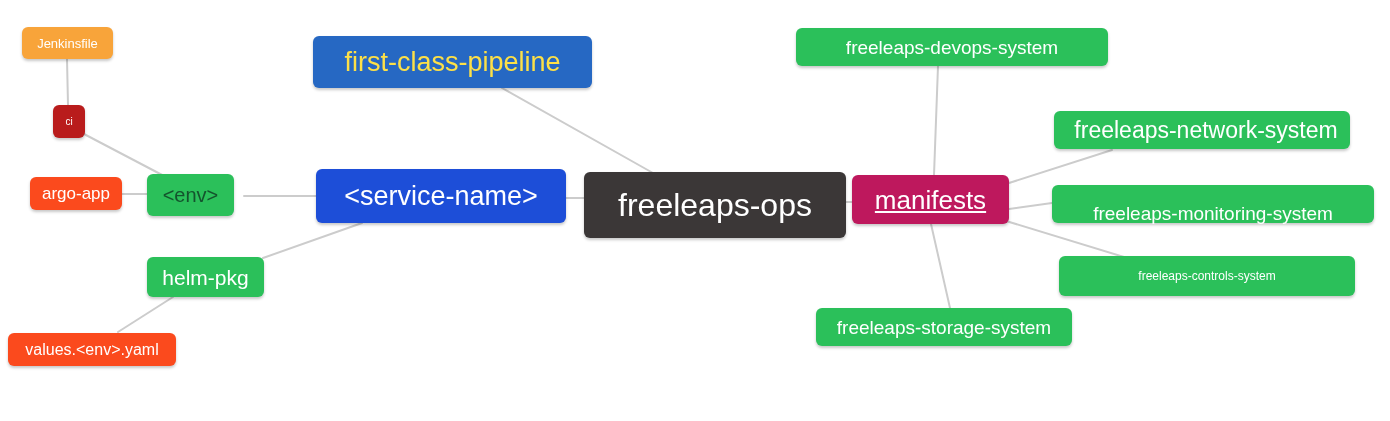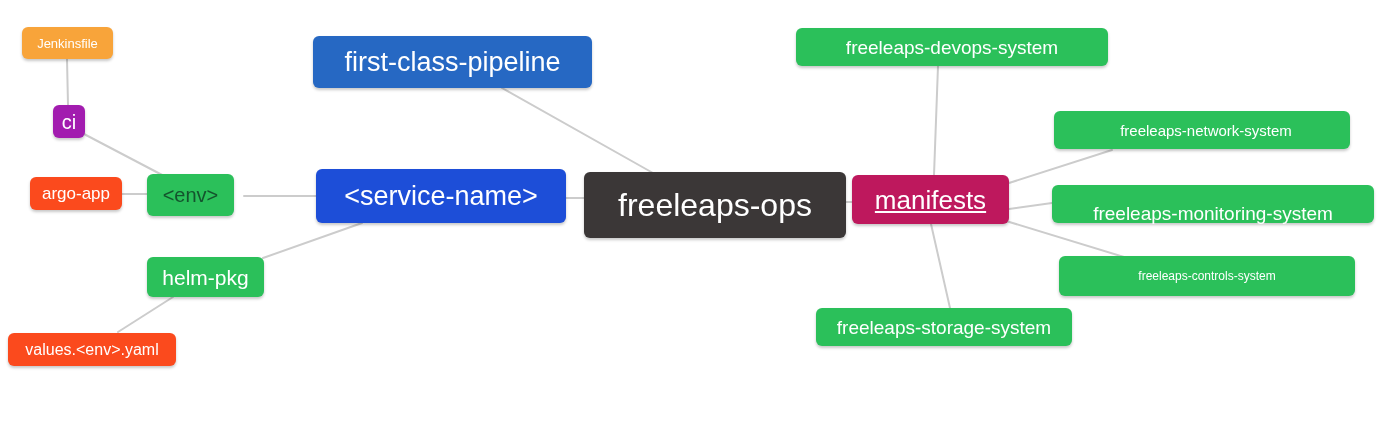--- a/index.html
+++ b/index.html
@@ -52,51 +52,51 @@
       <line x1="846" y1="202" x2="852" y2="202" stroke="#cccccc" stroke-width="2" stroke-linecap="round"></line>
       <line x1="934" y1="175" x2="938" y2="66" stroke="#cccccc" stroke-width="2" stroke-linecap="round"></line>
       <line x1="1009" y1="183" x2="1112" y2="150" stroke="#cccccc" stroke-width="2" stroke-linecap="round"></line>
       <line x1="1009" y1="209" x2="1052" y2="203" stroke="#cccccc" stroke-width="2" stroke-linecap="round"></line>
       <line x1="1006" y1="221" x2="1124" y2="257" stroke="#cccccc" stroke-width="2" stroke-linecap="round"></line>
       <line x1="931" y1="224" x2="950" y2="308" stroke="#cccccc" stroke-width="2" stroke-linecap="round"></line>
     </svg>
 <div class="node" style="left: 22px; top: 27px; width: 91px; height: 32px; background: rgb(248, 164, 58); font-size: 13px; color: rgb(255, 255, 255);">
       <span>Jenkinsfile</span>
     </div>
-    <div class="node" style="left: 53px; top: 105px; width: 32px; height: 33px; background: #a21caf; font-size: 20px; color: rgb(255, 255, 255);">
+    <div class="node" style="left: 53px; top: 105px; width: 32px; height: 33px; background: #b91c1c; font-size: 10px; color: rgb(255, 255, 255);">
       <span>ci</span>
     </div>
     <div class="node" style="left: 30px; top: 177px; width: 92px; height: 33px; background: rgb(251, 74, 29); font-size: 17px; color: rgb(255, 255, 255);">
       <span>argo-app</span>
     </div>
     <div class="node" style="left: 147px; top: 174px; width: 87px; height: 42px; background: rgb(43, 192, 90); font-size: 20px; color: #14532d;">
       <span>&lt;env&gt;</span>
     </div>
-    <div class="node" style="left: 313px; top: 36px; width: 279px; height: 52px; background: rgb(38, 104, 195); font-size: 27px; color: #ffffff;">
+    <div class="node" style="left: 313px; top: 36px; width: 279px; height: 52px; background: rgb(38, 104, 195); font-size: 27px; color: #fde047;">
       <span>first-class-pipeline</span>
     </div>
     <div class="node" style="left: 316px; top: 169px; width: 250px; height: 54px; background: #1d4ed8; font-size: 27px; color: rgb(255, 255, 255);">
       <span>&lt;service-name&gt;</span>
     </div>
     <div class="node" style="left: 584px; top: 172px; width: 262px; height: 66px; background: rgb(59, 55, 55); font-size: 32px; color: rgb(255, 255, 255);">
       <span>freeleaps-ops</span>
     </div>
     <div class="node" style="left: 852px; top: 175px; width: 157px; height: 49px; background: #be185d; font-size: 26px; color: rgb(255, 255, 255); text-decoration: underline;">
       <span>manifests</span>
     </div>
     <div class="node" style="left: 147px; top: 257px; width: 117px; height: 40px; background: rgb(43, 192, 90); font-size: 21px; color: rgb(255, 255, 255);">
       <span>helm-pkg</span>
     </div>
     <div class="node" style="left: 8px; top: 333px; width: 168px; height: 33px; background: rgb(251, 74, 29); font-size: 16px; color: rgb(255, 255, 255);">
       <span>values.&lt;env&gt;.yaml</span>
     </div>
     <div class="node" style="left: 796px; top: 28px; width: 312px; height: 38px; background: rgb(43, 192, 90); font-size: 19px; color: rgb(255, 255, 255);">
       <span>freeleaps-devops-system</span>
     </div>
-    <div class="node" style="left: 1054px; top: 111px; width: 296px; height: 38px; background: rgb(43, 192, 90); font-size: 15px; color: rgb(255, 255, 255); padding-left: 8px;">
+    <div class="node" style="left: 1054px; top: 111px; width: 296px; height: 38px; background: rgb(43, 192, 90); font-size: 23px; color: rgb(255, 255, 255); padding-left: 8px;">
       <span>freeleaps-network-system</span>
     </div>
     <div class="node" style="left: 1052px; top: 185px; width: 322px; height: 38px; background: rgb(43, 192, 90); font-size: 19px; color: rgb(255, 255, 255); align-items: flex-end;">
       <span>freeleaps-monitoring-system</span>
     </div>
     <div class="node" style="left: 1059px; top: 256px; width: 296px; height: 40px; background: rgb(43, 192, 90); font-size: 12px; color: rgb(255, 255, 255);">
       <span>freeleaps-controls-system</span>
     </div>
     <div class="node" style="left: 816px; top: 308px; width: 256px; height: 38px; background: rgb(43, 192, 90); font-size: 19px; color: rgb(255, 255, 255);">
       <span>freeleaps-storage-system</span>

